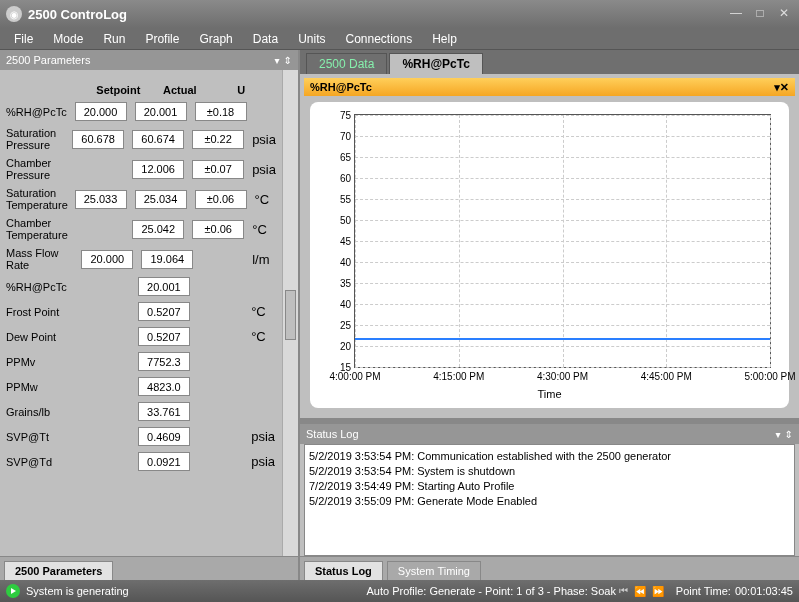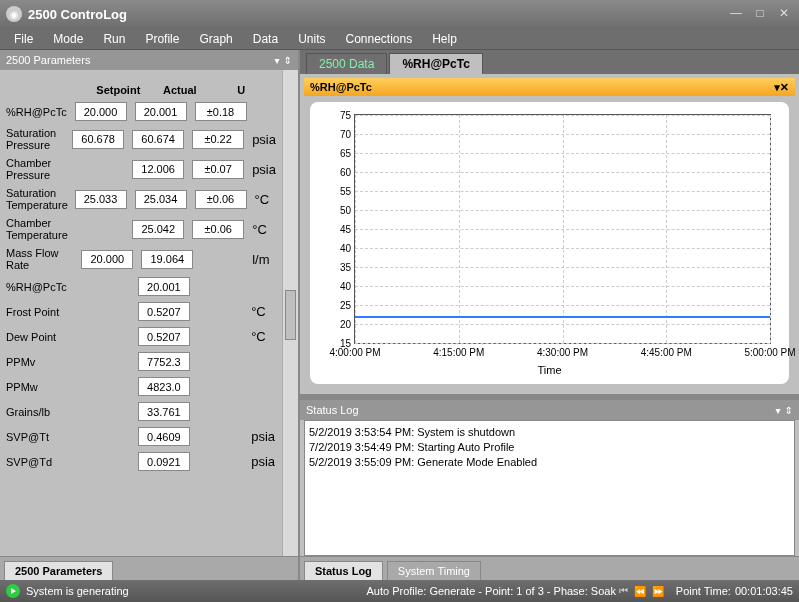--- a/index.html
+++ b/index.html
@@ -38,21 +38,21 @@
 .chart-hdr .fill{flex:1;}
 .chart-area{ flex:1; background:#fff; border-radius:8px; margin:6px; position:relative; padding:12px 18px 8px 38px;}
 .plot{ position:absolute; top:12px; left:44px; right:18px; bottom:40px; border:1px solid #555;}
 .grid-h{position:absolute; left:0;right:0; border-top:1px dashed #ccc;}
 .grid-v{position:absolute; top:0;bottom:0; border-left:1px dashed #ccc;}
 .data-line{ position:absolute; left:0; right:0; border-top:2px solid #2a7fff;}
 .ytick{ position:absolute; right:100%; font-size:10px; width:24px; text-align:right; padding-right:4px; transform:translateY(-50%);}
 .xtick{ position:absolute; top:100%; font-size:10px; transform:translateX(-50%); padding-top:4px; white-space:nowrap;}
 .xlabel{ position:absolute; bottom:8px; left:0; right:0; text-align:center; font-size:11px;}
 .splitter{height:6px; background:#888; cursor:row-resize;}
-.status-log-pane{ height:180px; background:#bfbfbf; display:flex; flex-direction:column;}
+.status-log-pane{ height:156px; background:#bfbfbf; display:flex; flex-direction:column;}
 .log-body{ flex:1; background:#fff; margin:0 4px 0 4px; overflow:auto; padding:4px; font-size:11px; border:1px solid #888;}
 .log-line{ white-space:nowrap; line-height:15px;}
 .statusbar{ height:22px; background:linear-gradient(#6e6e6e,#555); color:#fff; display:flex; align-items:center; font-size:11px; padding:5px 6px;}
 .play-ico{ width:14px;height:14px; background:#2ecc40; border-radius:7px; margin-right:6px; display:flex;align-items:center;justify-content:center;}
 .play-ico::after{content:""; border-left:5px solid #fff;border-top:3px solid transparent;border-bottom:3px solid transparent; margin-left:1px;}
 .statusbar .fill{flex:1;}
 .sbtn{margin:0 3px; font-size:10px; cursor:pointer; color:#ccc;}
 </style>
 </head>
 <body>
@@ -262,20 +262,21 @@
     </div>
     <div class="splitter"></div>
     <div class="status-log-pane">
       <div class="panel-hdr">
         <span>Status Log</span>
         <span class="fill"></span>
         <span class="ico">▾</span>
         <span class="ico">⇕</span>
       </div>
       <div class="log-body" id="log-body">
+          <div class="log-line">5/2/2019 3:53:54 PM: Communication established with the 2500 generator</div>
           <div class="log-line">5/2/2019 3:53:54 PM: System is shutdown</div>
           <div class="log-line">7/2/2019 3:54:49 PM: Starting Auto Profile</div>
           <div class="log-line">5/2/2019 3:55:09 PM: Generate Mode Enabled</div>
         </div>
       <div class="tabs-bottom" id="log-tabs">
           <div class="tab-b">Status Log</div>
           <div class="tab-b" style="background: rgb(169, 169, 169); font-weight: normal; color: rgb(255, 255, 255);">System Timing</div>
         </div>
     </div>
   </div>

